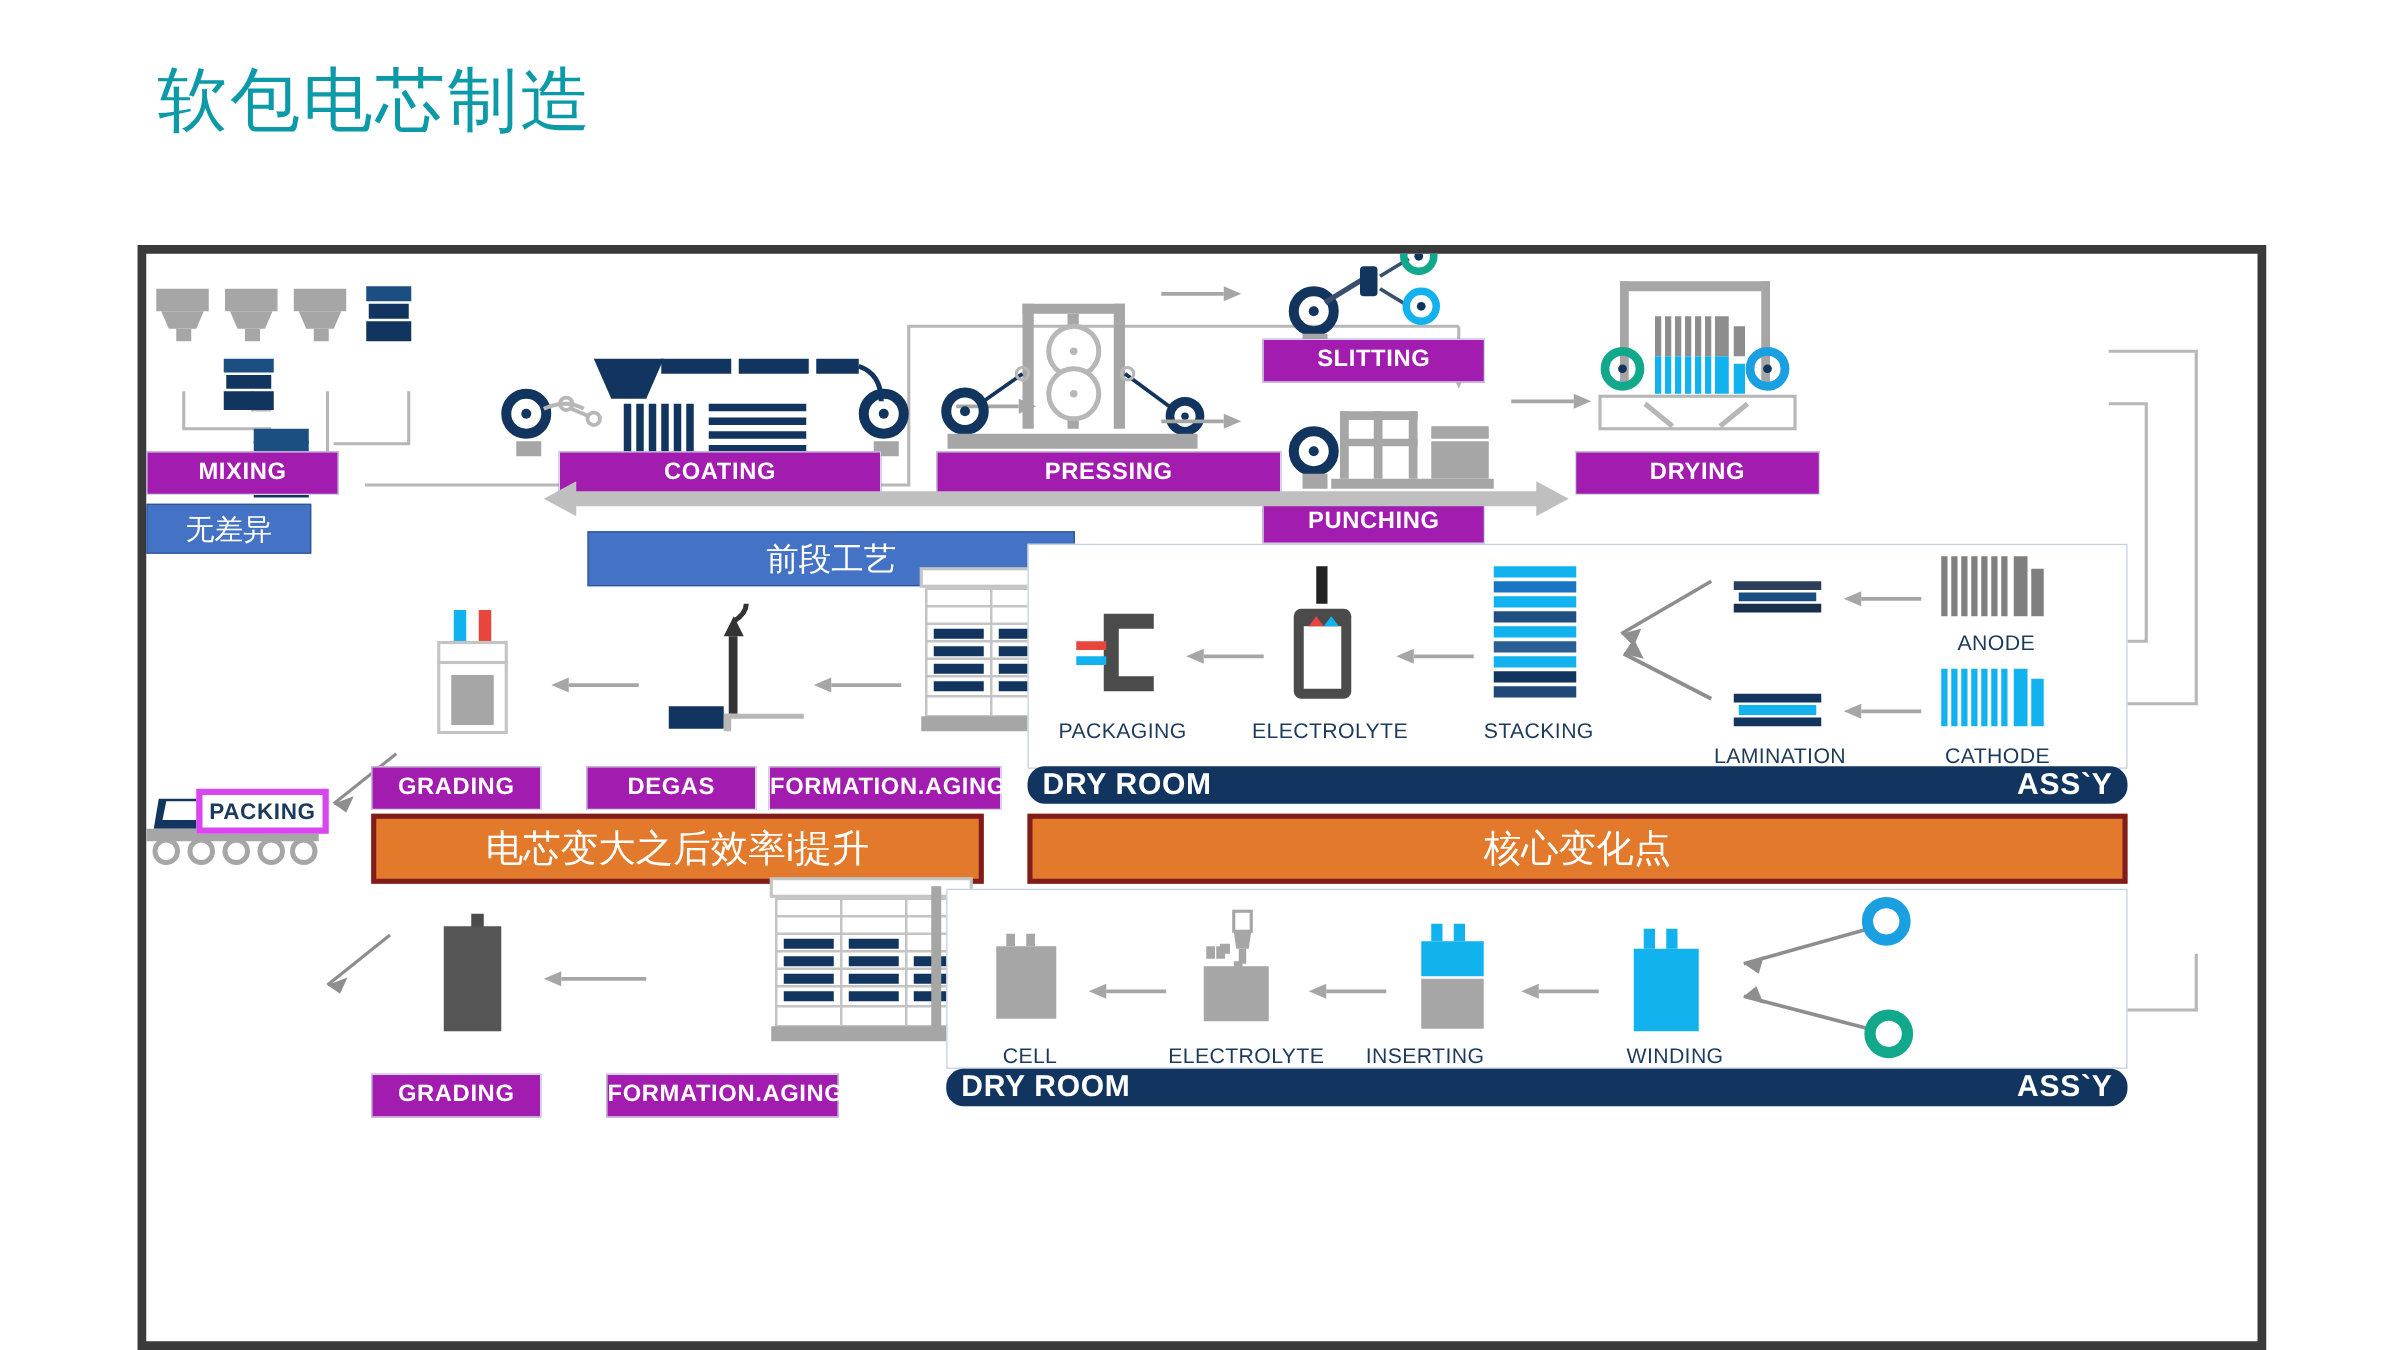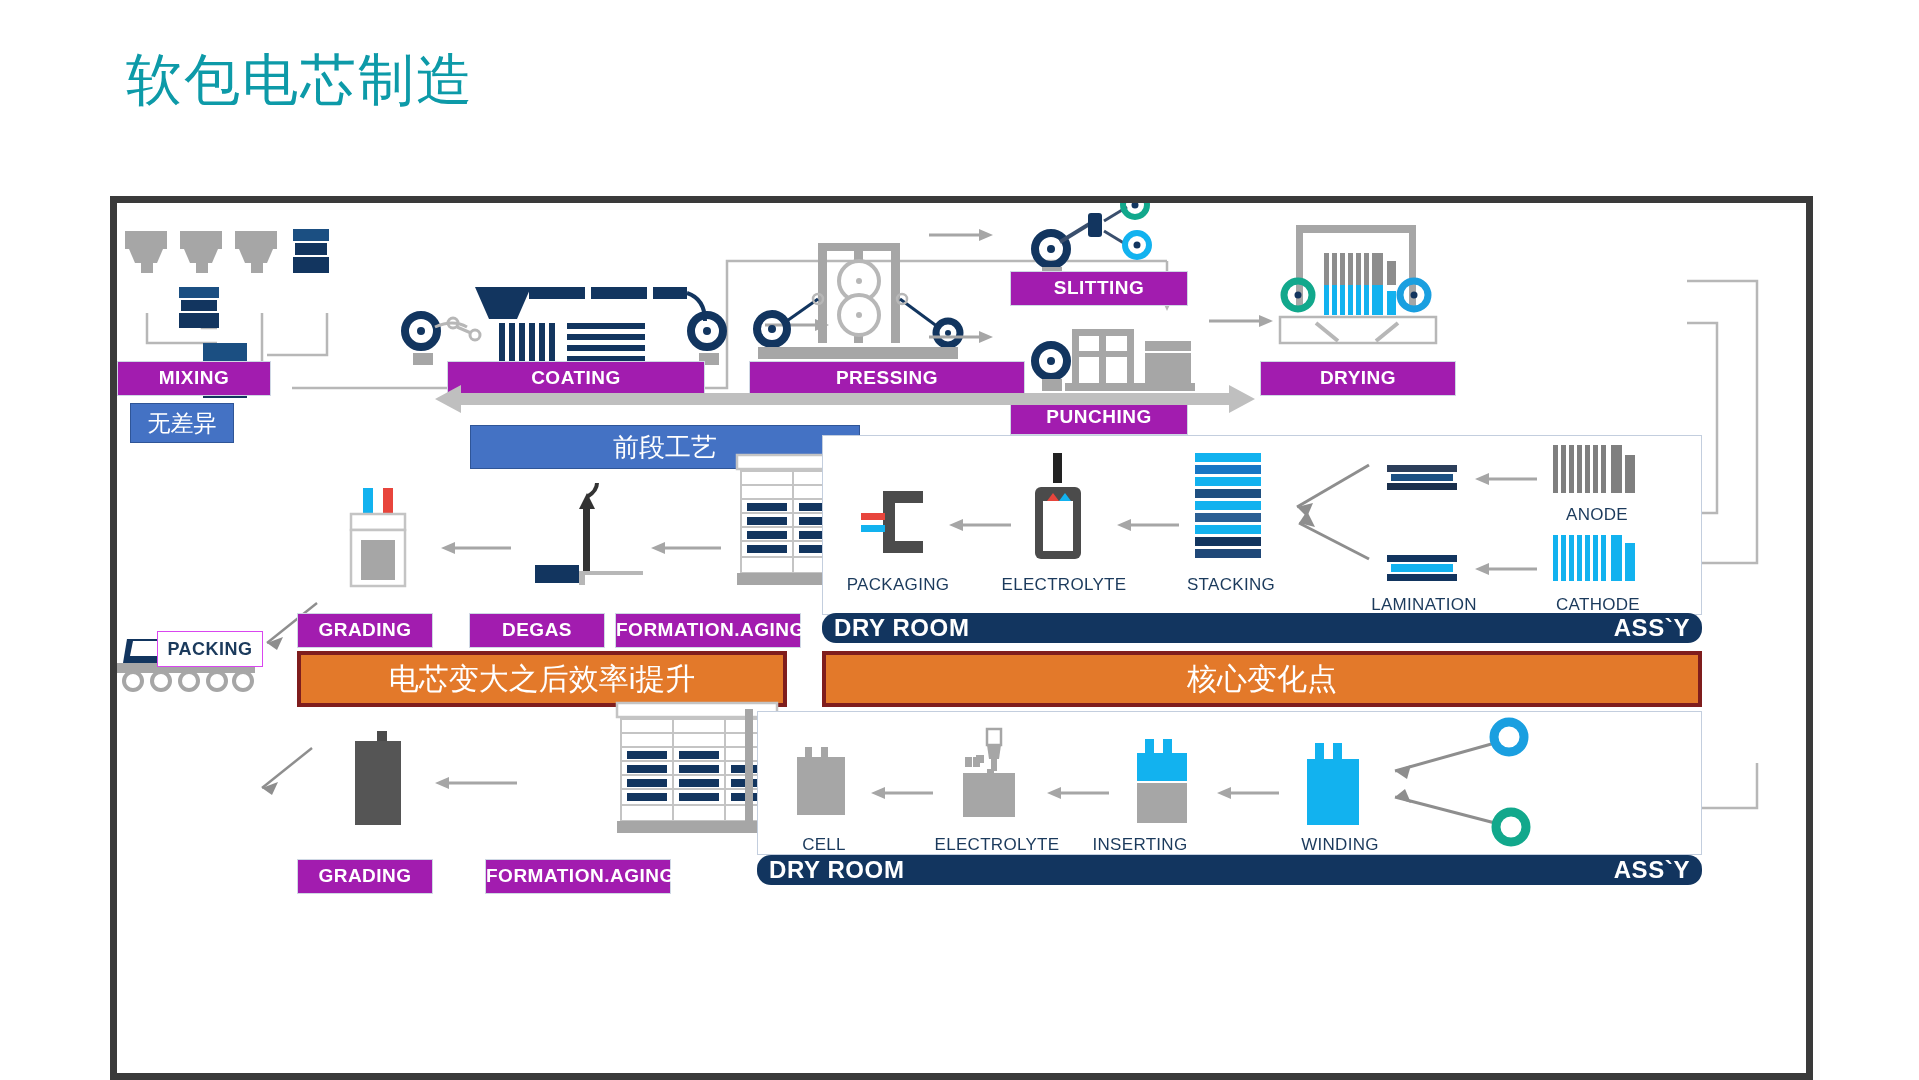--- a/index.html
+++ b/index.html
@@ -81,21 +81,21 @@
   }
   
   .tag{
     position:absolute;
     font-size:22px;font-weight:700;color:#12355f;
     letter-spacing:.5px;
   }
   svg{position:absolute;left:0;top:0;overflow:visible;}
   .packing-box{
     position:absolute;
-    border:1px solid #d946ef;background:#ffffff;
+    border:5px solid #d946ef;background:#ffffff;
     display:flex;align-items:center;justify-content:center;
     font-size:18px;font-weight:600;color:#1b3a5c;letter-spacing:.5px;
     box-sizing:border-box;
   }
 </style>
 </head>
 <body>
 
 <div class="page-title">软包电芯制造</div>
 
@@ -305,21 +305,21 @@
     <div class="proc-label" style="left:330px;top:158px;width:258px;">COATING</div>
     <div class="proc-label" style="left:632px;top:158px;width:276px;">PRESSING</div>
     <div class="proc-label" style="left:893px;top:68px;width:178px;">SLITTING</div>
     <div class="proc-label" style="left:893px;top:197px;width:178px;">PUNCHING</div>
     <div class="proc-label" style="left:1143px;top:158px;width:196px;">DRYING</div>
 
     <svg width="820" height="30" style="left:318px;top:182px;">
       <polygon points="0,14 26,0 26,8 794,8 794,0 820,14 794,28 794,20 26,20 26,28" fill="#bfbfbf"></polygon>
     </svg>
 
-    <div class="banner-blue" style="left:13px;top:200px;width:104px;height:40px;font-size:23px;">无差异</div>
+    <div class="banner-blue" style="left:0px;top:200px;width:132px;height:40px;font-size:23px;">无差异</div>
 
     <div class="banner-blue" style="left:353px;top:222px;width:390px;height:44px;font-size:26px;">前段工艺</div>
 
     <svg width="70" height="110" style="left:224px;top:285px;">
       <rect x="22" y="0" width="10" height="26" fill="#12b2ef"></rect>
       <rect x="42" y="0" width="10" height="26" fill="#e8453c"></rect>
       <rect x="10" y="26" width="54" height="16" fill="#ffffff" stroke="#c4c4c4" stroke-width="2.5"></rect>
       <rect x="10" y="42" width="54" height="56" fill="#ffffff" stroke="#c4c4c4" stroke-width="2.5"></rect>
       <rect x="20" y="52" width="34" height="40" fill="#a6a6a6"></rect>
     </svg>

